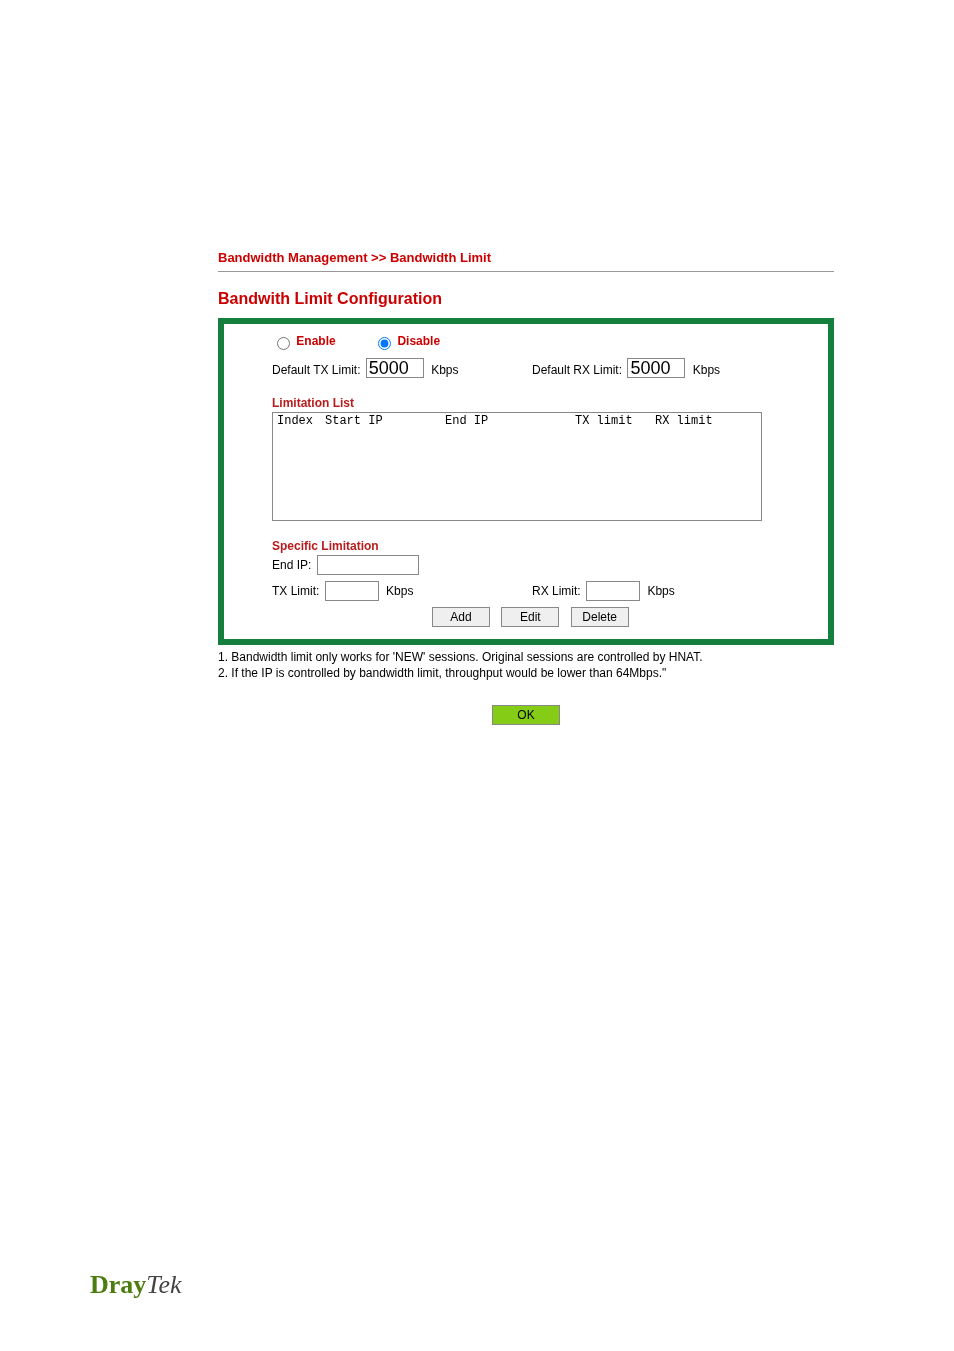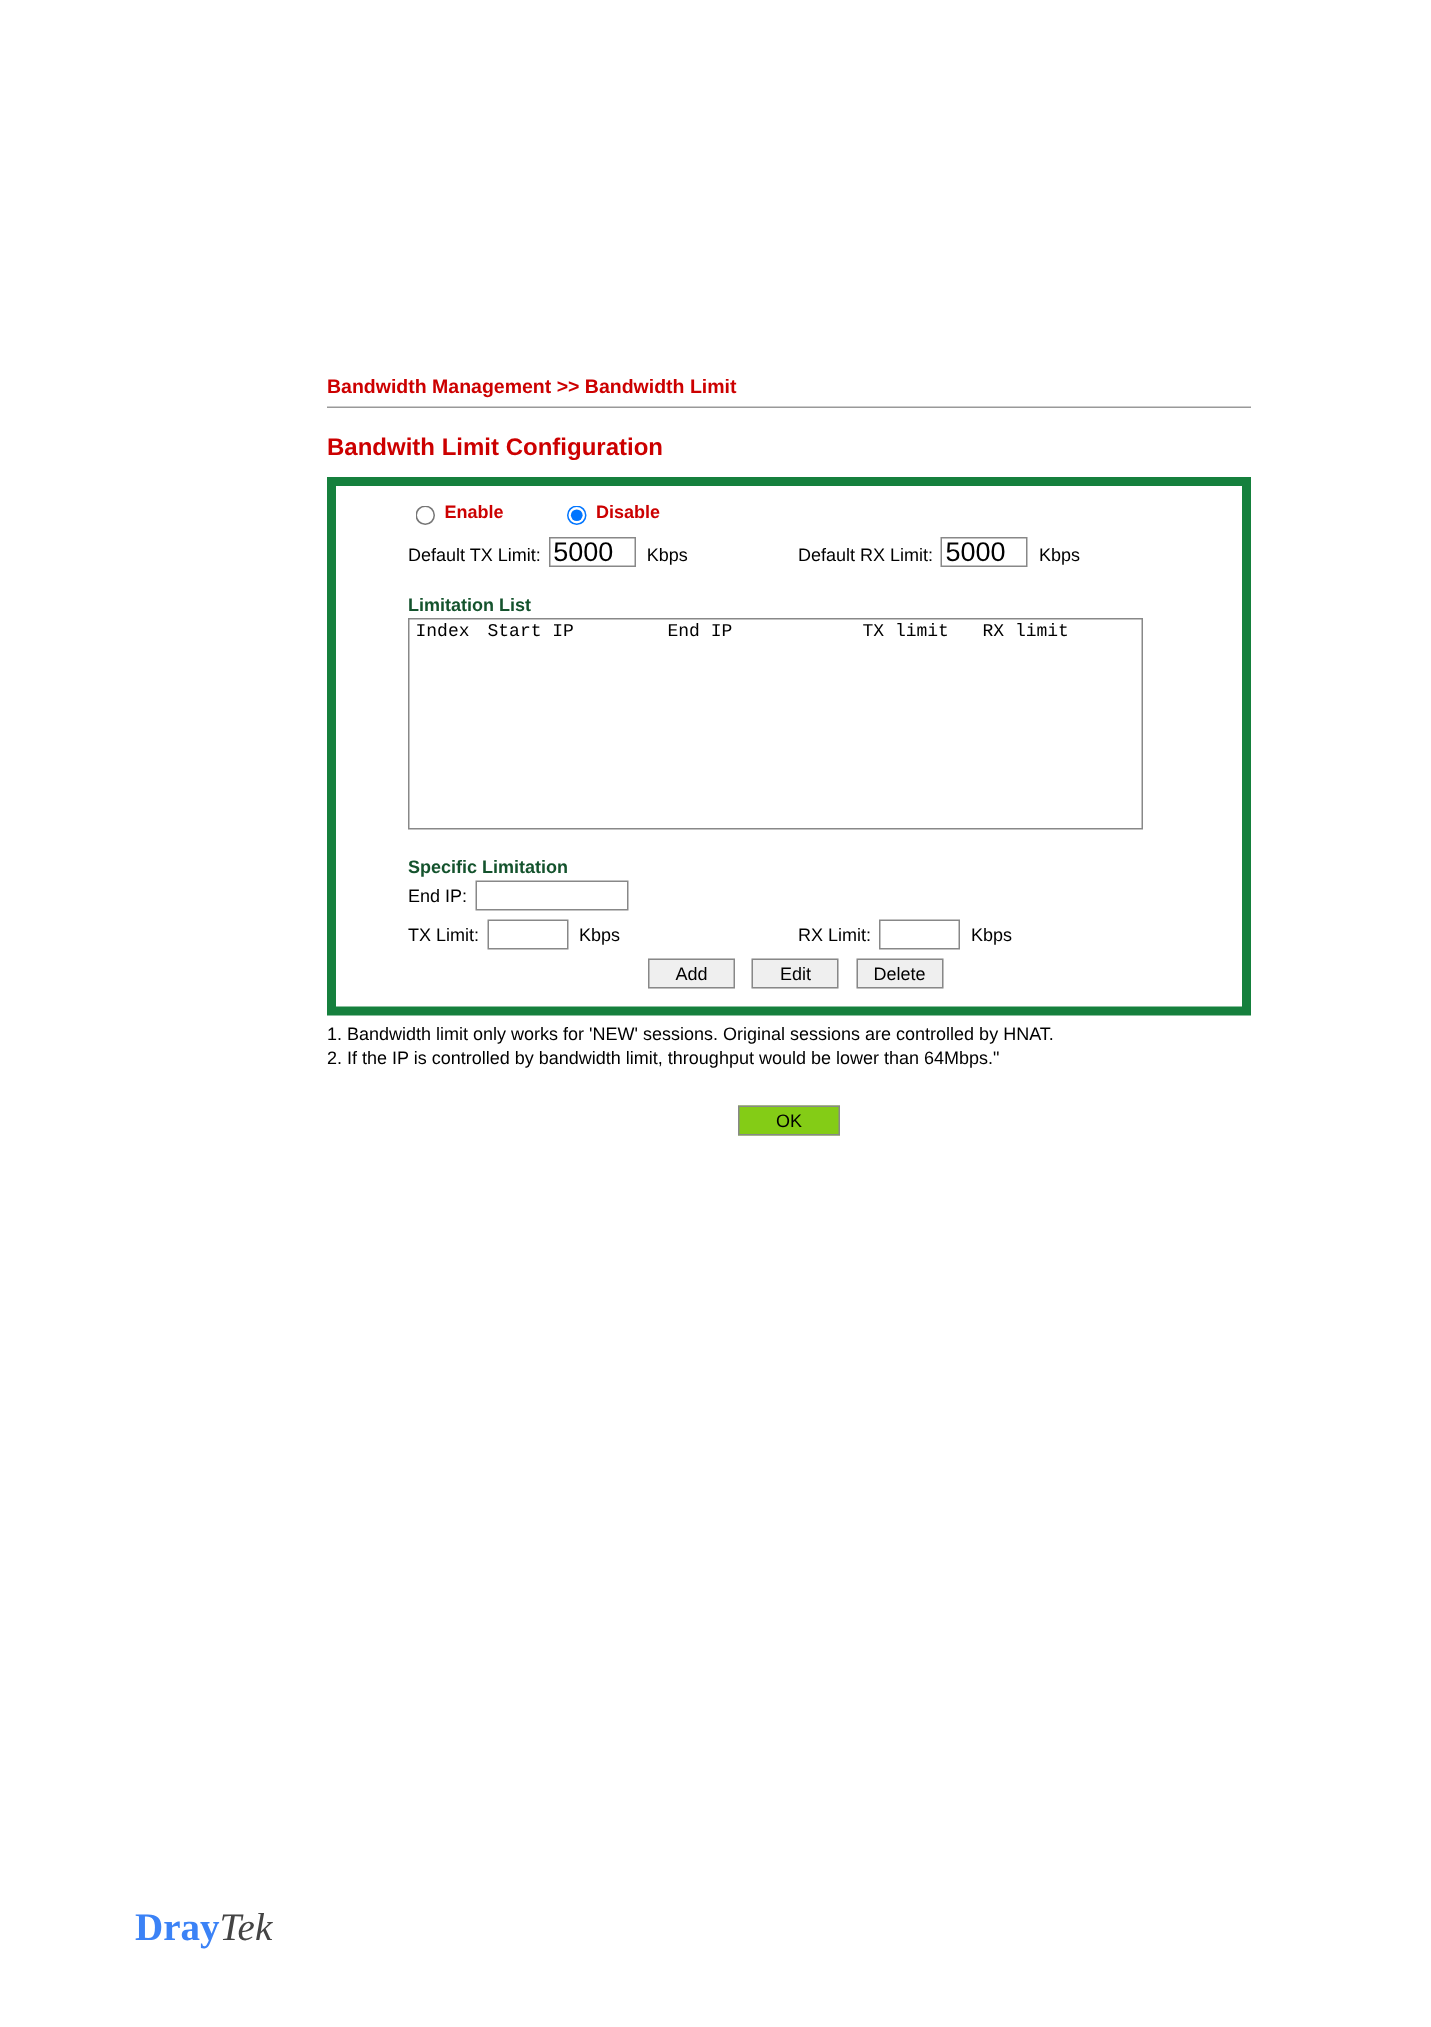--- a/index.html
+++ b/index.html
@@ -71,29 +71,29 @@
   }
   input[type=text].short {
     width: 48px;
     height: 16px;
     border: 1px solid #888;
     font-size: 12px;
     padding: 1px 2px;
   }
   .unit { margin-left: 4px; }
   .subheading {
-    color: #14532d;
+    color: #b91c1c;
     font-weight: bold;
     margin-bottom: 2px;
     font-size: 12px;
   }
   .listbox {
     border: 1px solid #888;
     width: 490px;
-    height: 141px;
+    height: 109px;
     background: #fff;
     font-family: "Courier New", monospace;
     font-size: 12px;
     padding: 1px 4px;
     margin-bottom: 18px;
     box-sizing: border-box;
     color: #000;
   }
   .listbox .hdr span { display: inline-block; }
   .two-col {
@@ -136,21 +136,21 @@
   .footer-logo {
     position: absolute;
     left: 90px;
     top: 1270px;
     font-size: 26px;
     font-family: Georgia, serif;
     font-style: italic;
     color: #444;
   }
   .footer-logo .d { color: #b30000; font-weight: bold; font-style: normal; }
-  .footer-logo .ray { color: #3b82f6; font-weight: bold; font-style: normal; }
+  .footer-logo .ray { color: #4d7c0f; font-weight: bold; font-style: normal; }
   .footer-logo .tek { color: #444; font-style: italic; }
 </style>
 </head>
 <body>
 
 <div class="page">
 
   <div class="breadcrumb">Bandwidth Management &gt;&gt; Bandwidth Limit</div>
   <hr class="hr">
 

